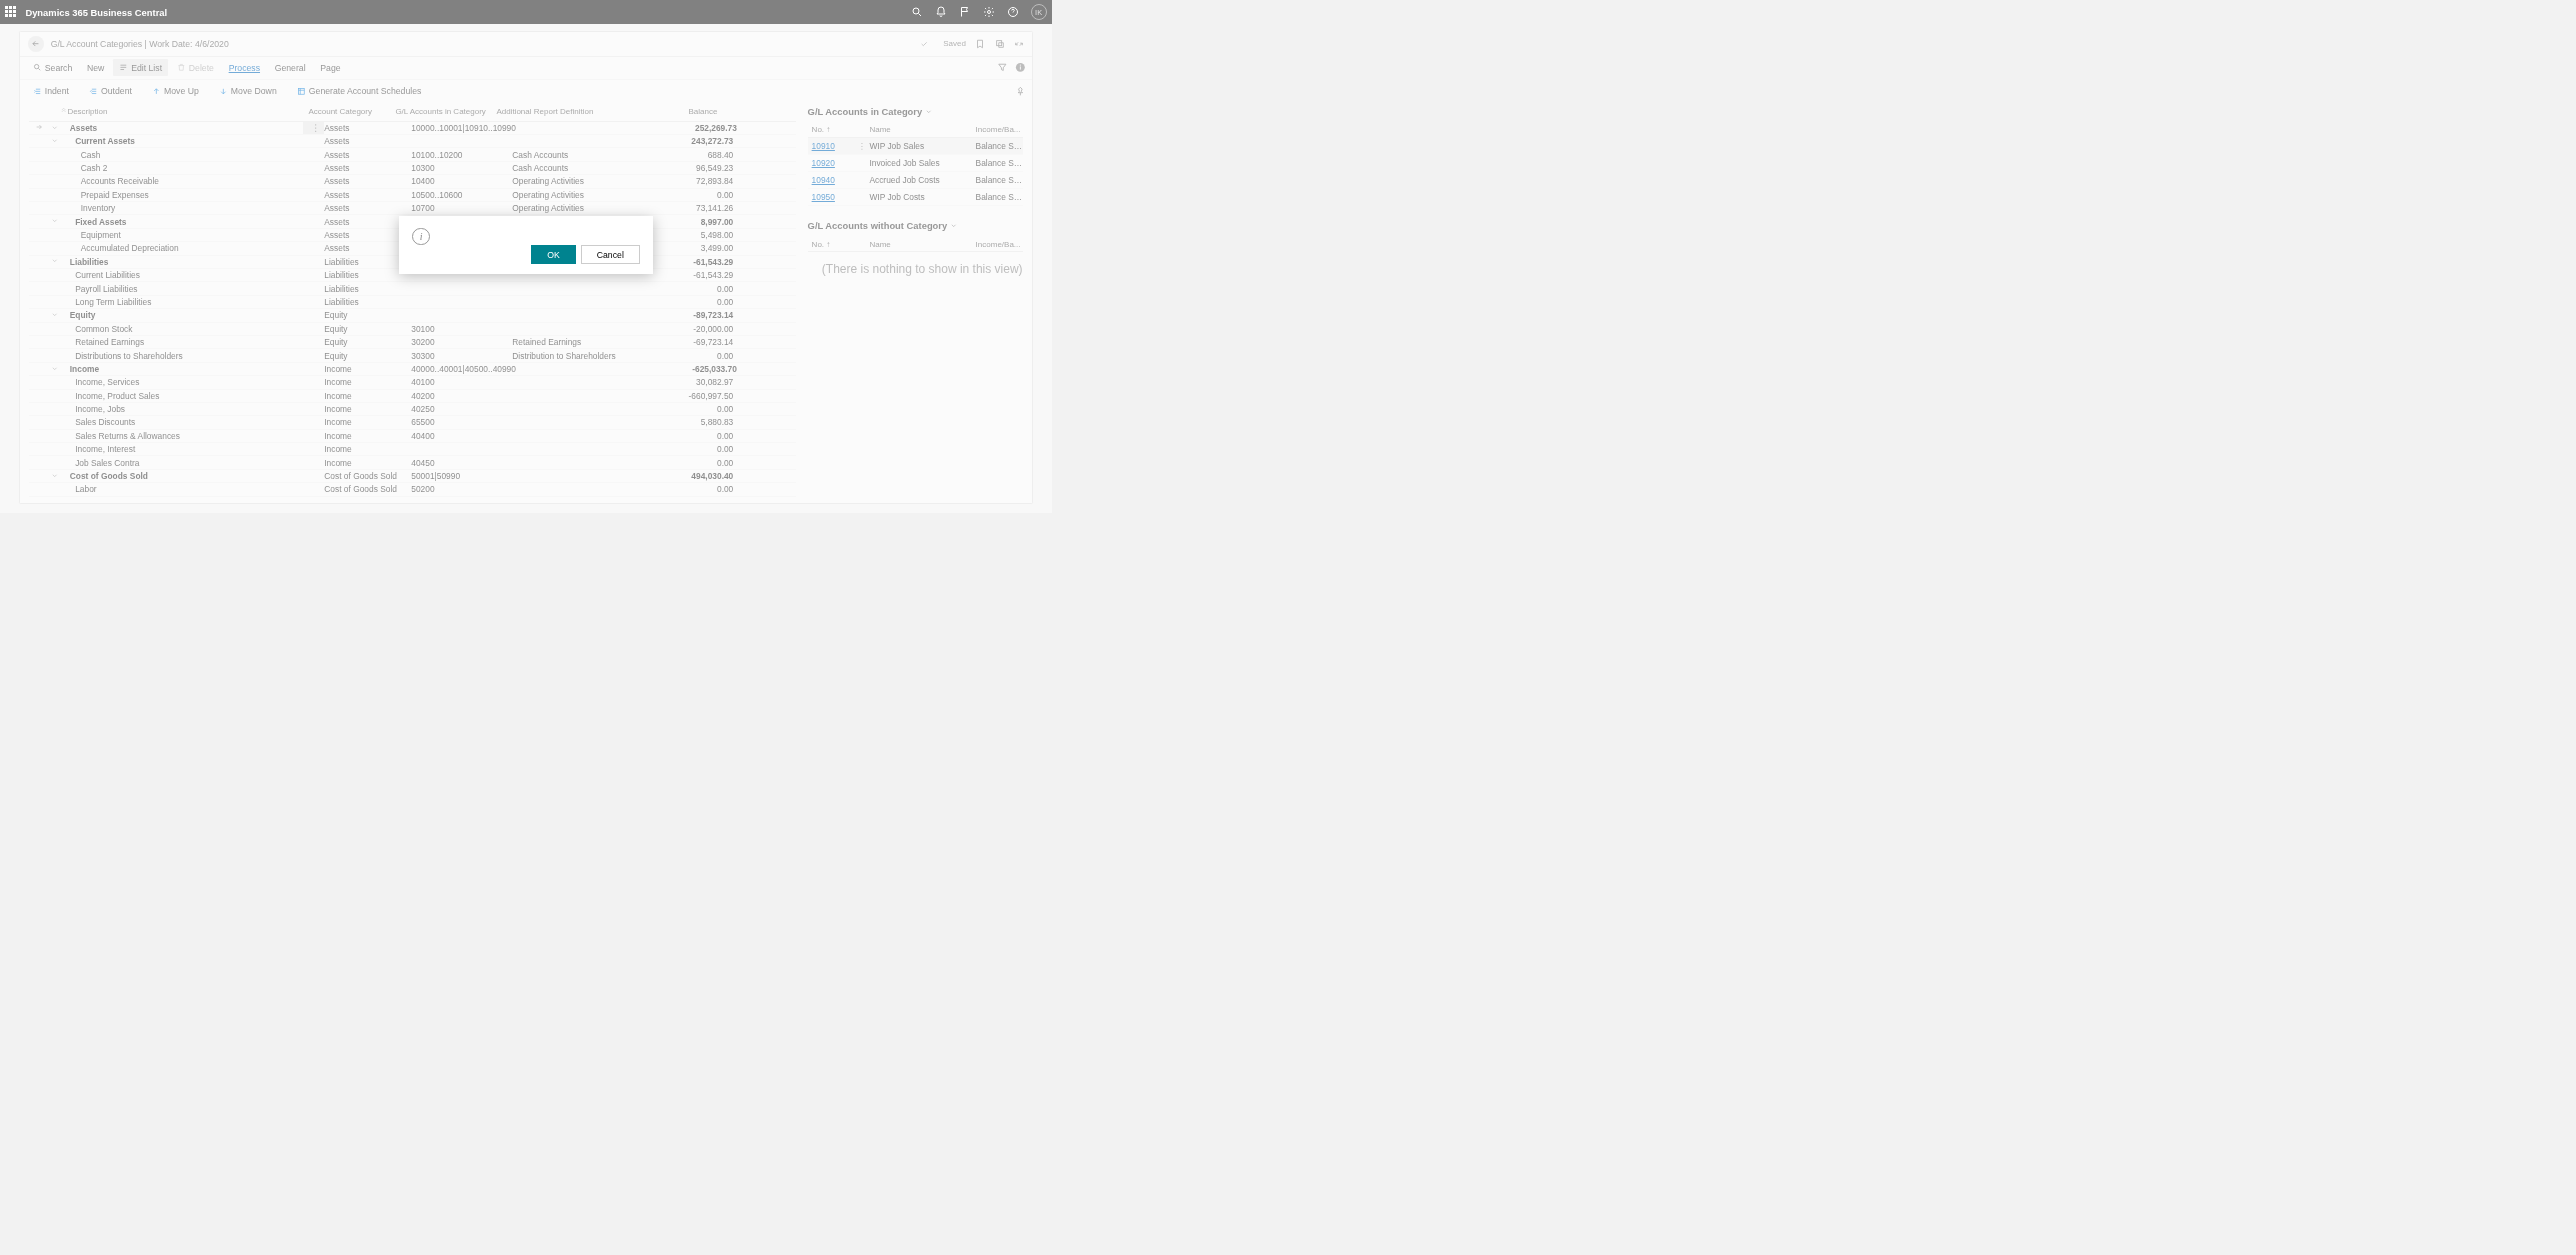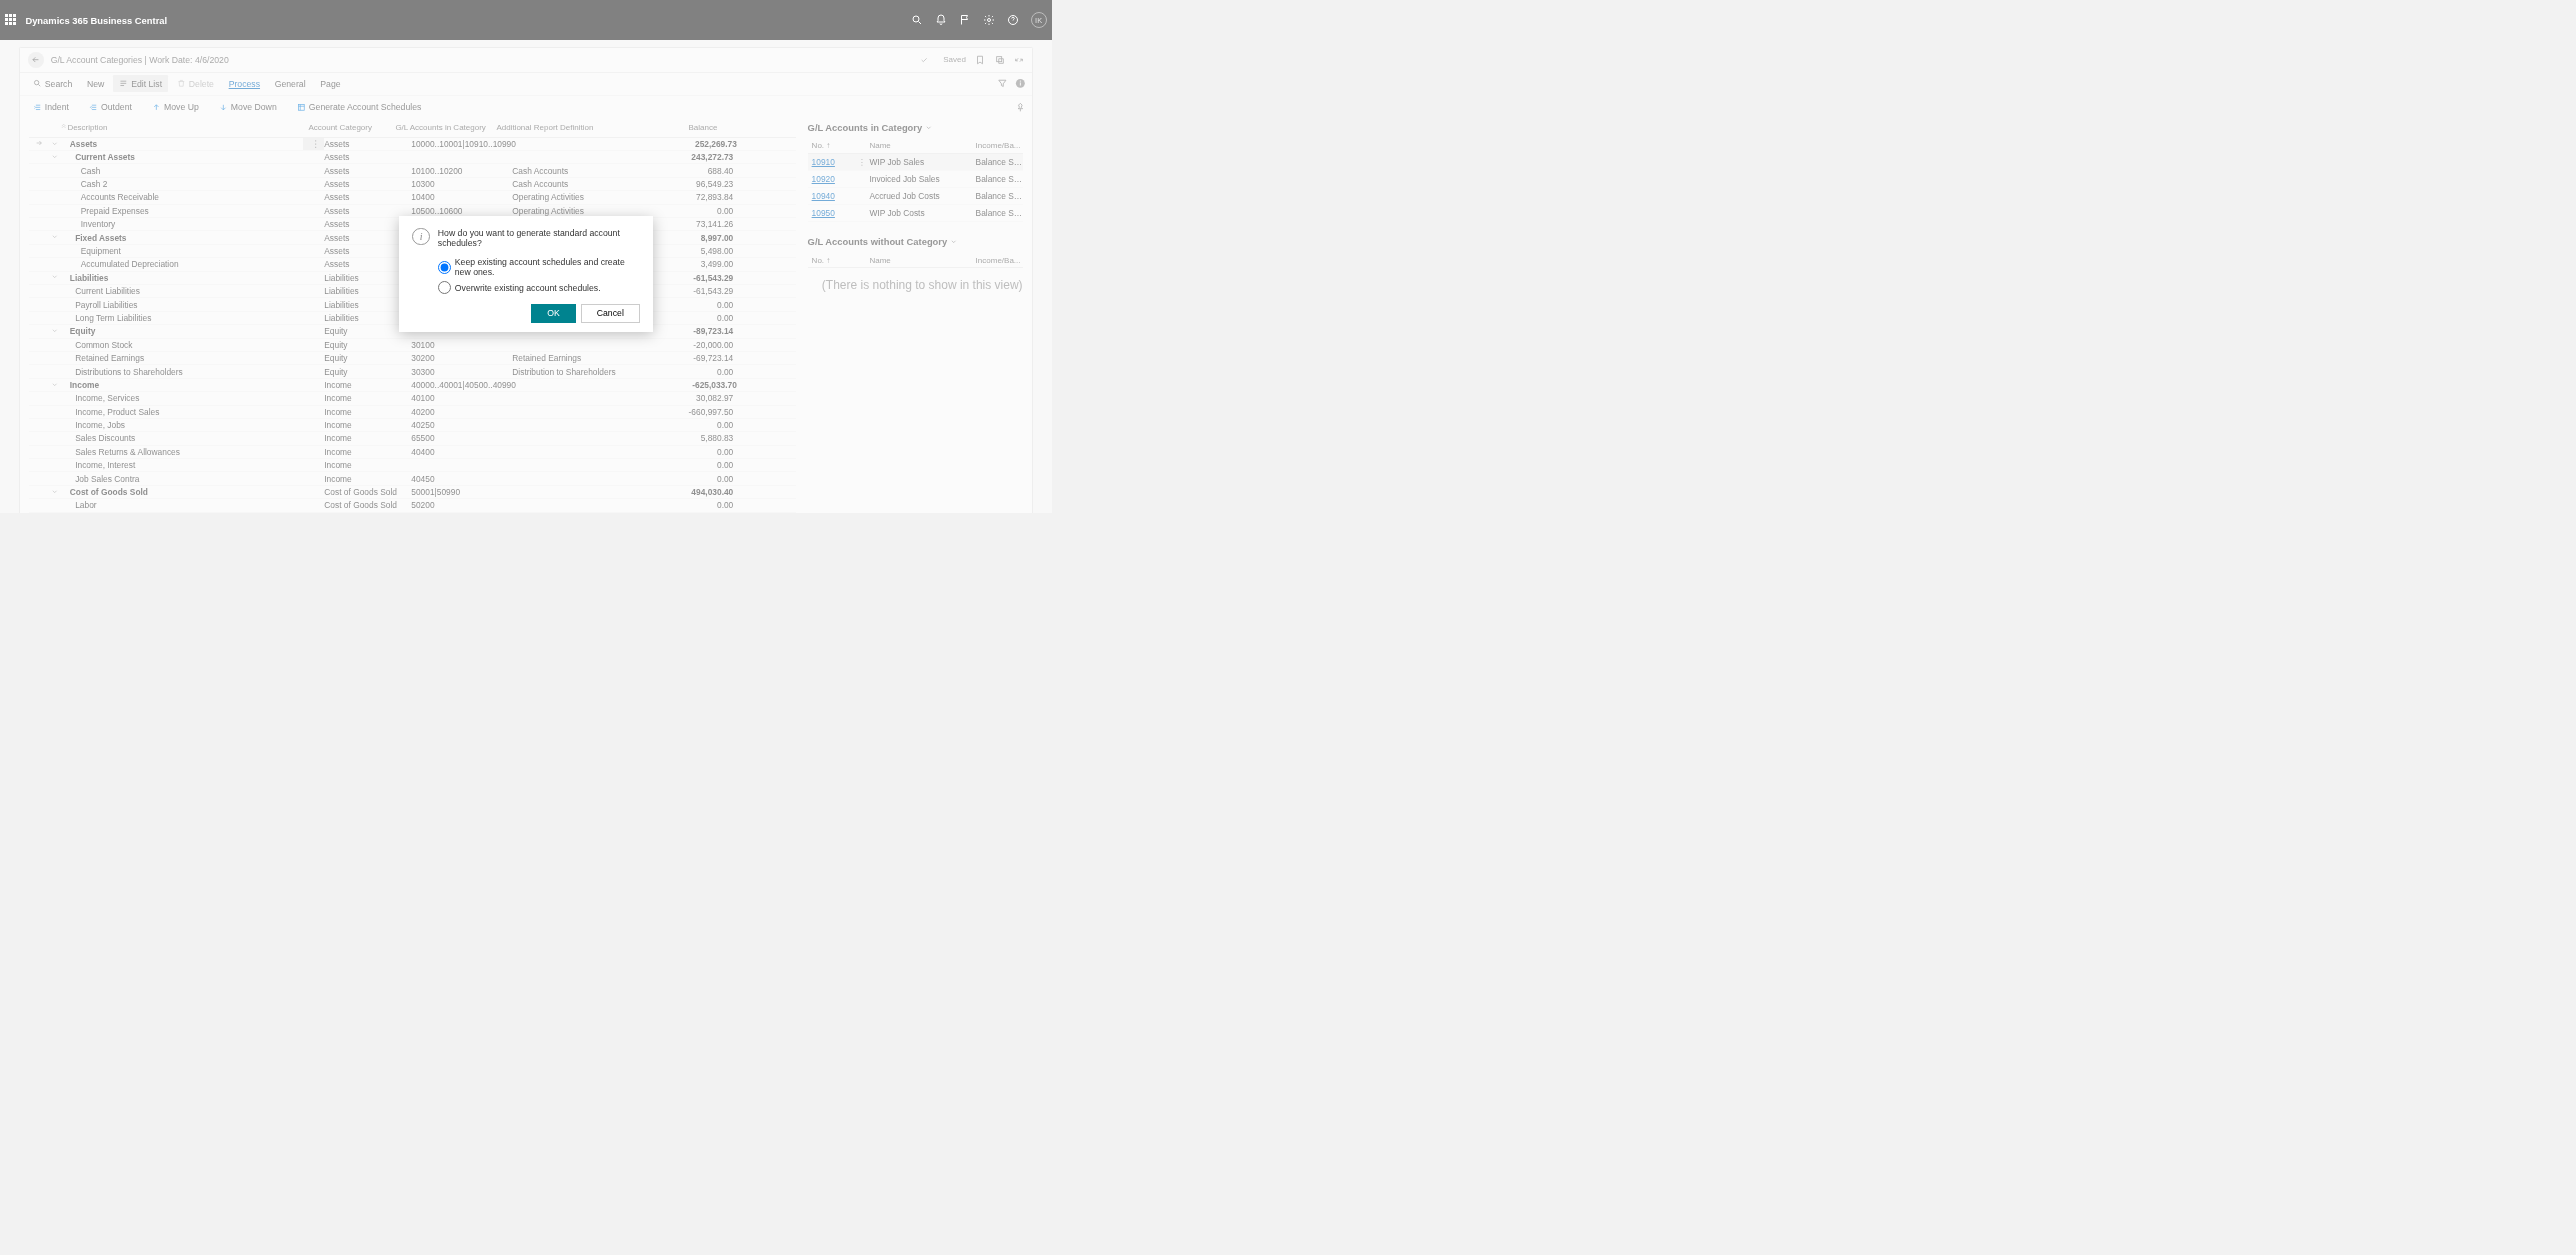--- a/index.html
+++ b/index.html
@@ -1,17 +1,17 @@
 <!DOCTYPE html>
 <html style="font-size:10.7px"><head>
 <meta charset="utf-8">
 <style>
 * { box-sizing: border-box; margin: 0; padding: 0; }
 body { font-family: "Segoe UI", Arial, sans-serif; font-size: 8.7px; background: #f2f2f2; color: #333; overflow: hidden; width: 1052px; height: 513px; position: relative; }
-.topbar { background: #1a1a1a; color: #fff; height: 40px; display: flex; align-items: center; padding: 0 5.4px; }
+.topbar { background: #1a1a1a; color: #fff; height: 24px; display: flex; align-items: center; padding: 0 5.4px; }
 .waffle { width: 12px; height: 12px; display: grid; grid-template-columns: repeat(3,2.7px); grid-template-rows: repeat(3,2.7px); gap: 1.3px; margin-right: 8px; cursor: pointer; }
 .waffle span { background: #fff; width: 2.7px; height: 2.7px; }
 .app-title { font-size: 9.4px; font-weight: 600; }
 .top-right { margin-left: auto; display: flex; align-items: center; gap: 12px; }
 .top-icon { width: 12px; height: 12px; display: flex; align-items: center; justify-content: center; cursor: pointer; stroke: #fff; fill: none; }
 .avatar { width: 16px; height: 16px; border: 0.7px solid #888; border-radius: 50%; display: flex; align-items: center; justify-content: center; font-size: 7.4px; color: #ccc; cursor: pointer; }
 
 .page-wrap { padding: 6.7px 19px 0 19px; }
 .page-chrome { background: #f7f7f7; border: 0.7px solid #e1e1e1; border-radius: 1.3px; }
 .page-header { display: flex; align-items: center; padding: 4px 8px; border-bottom: 0.7px solid #e8e8e8; color: #555; }
@@ -666,33 +666,20 @@
       </div>
     </div>
   </div>
 </div>
 </div>
 
 <div class="overlay">
   <div class="dialog">
     <div class="dlg-body">
       <div class="dlg-icon">i</div>
-      <div style="flex:1">
-        <div class="dlg-msg">How do you want to generate standard account schedules?</div>
-        <div class="dlg-opts">
-          <label>
-              <input type="radio" name="gen" checked="" style="">
-              <span>Keep existing account schedules and create new ones.</span>
-            </label>
-          <label>
-              <input type="radio" name="gen" style="">
-              <span>Overwrite existing account schedules.</span>
-            </label>
-        </div>
-      </div>
     </div>
     <div class="dlg-btns">
       <button class="primary">OK</button>
       <button>Cancel</button>
     </div>
   </div>
 </div>
 
 
 </body></html>

